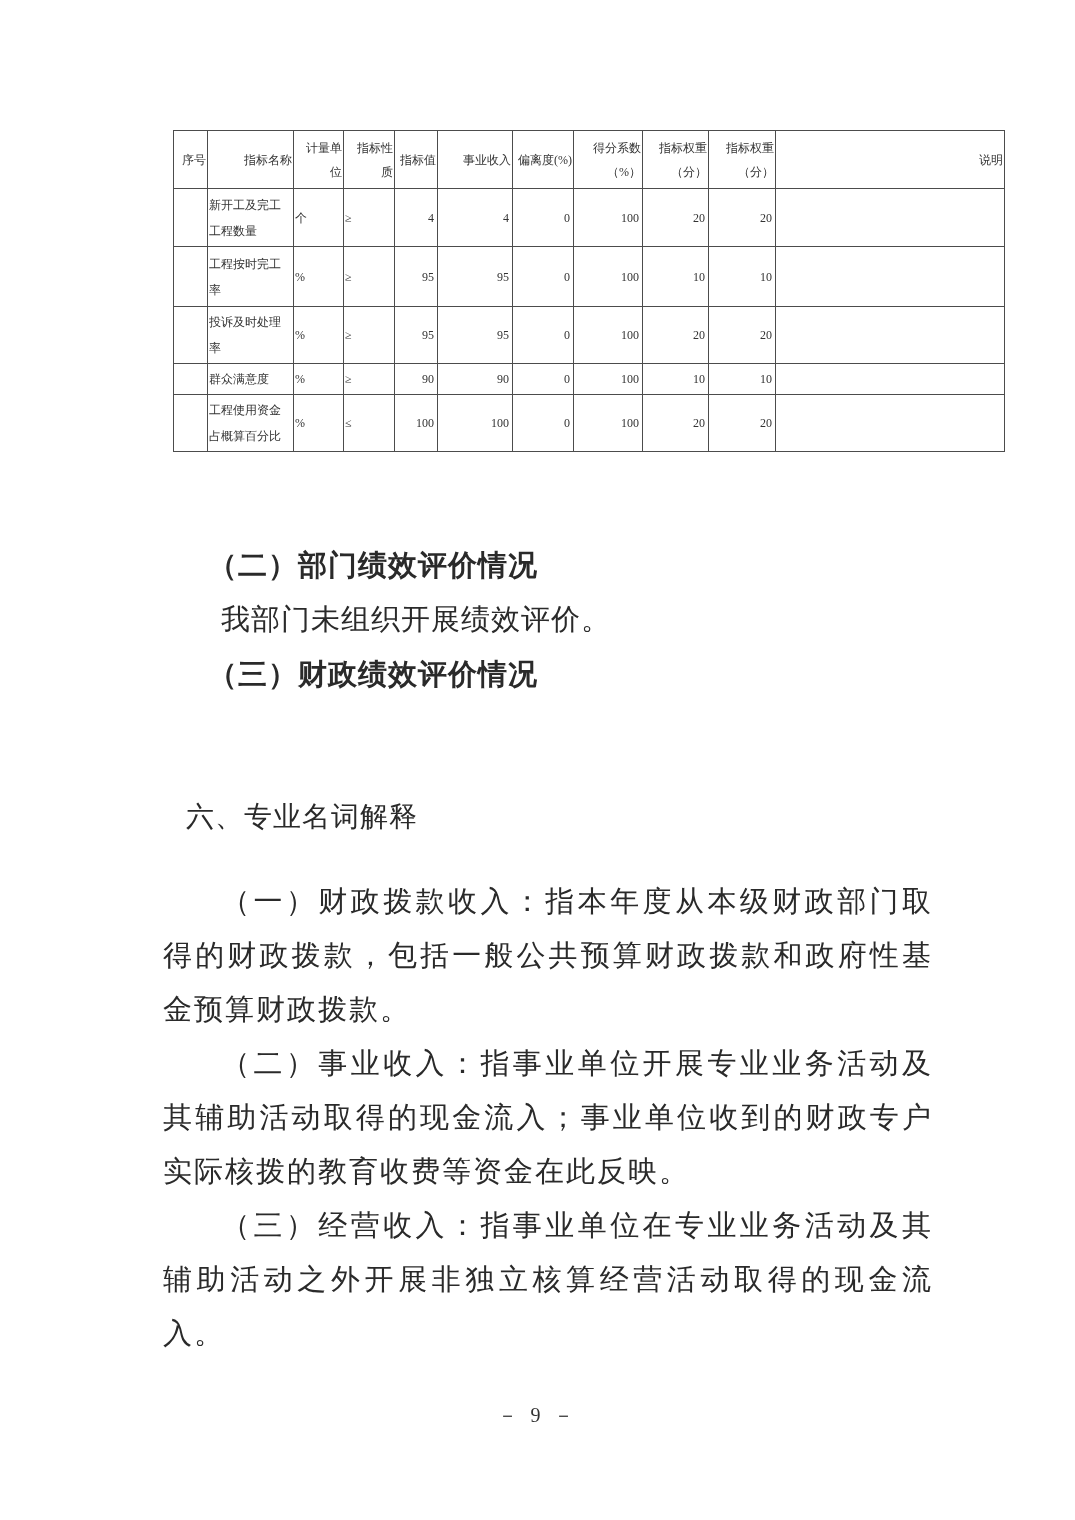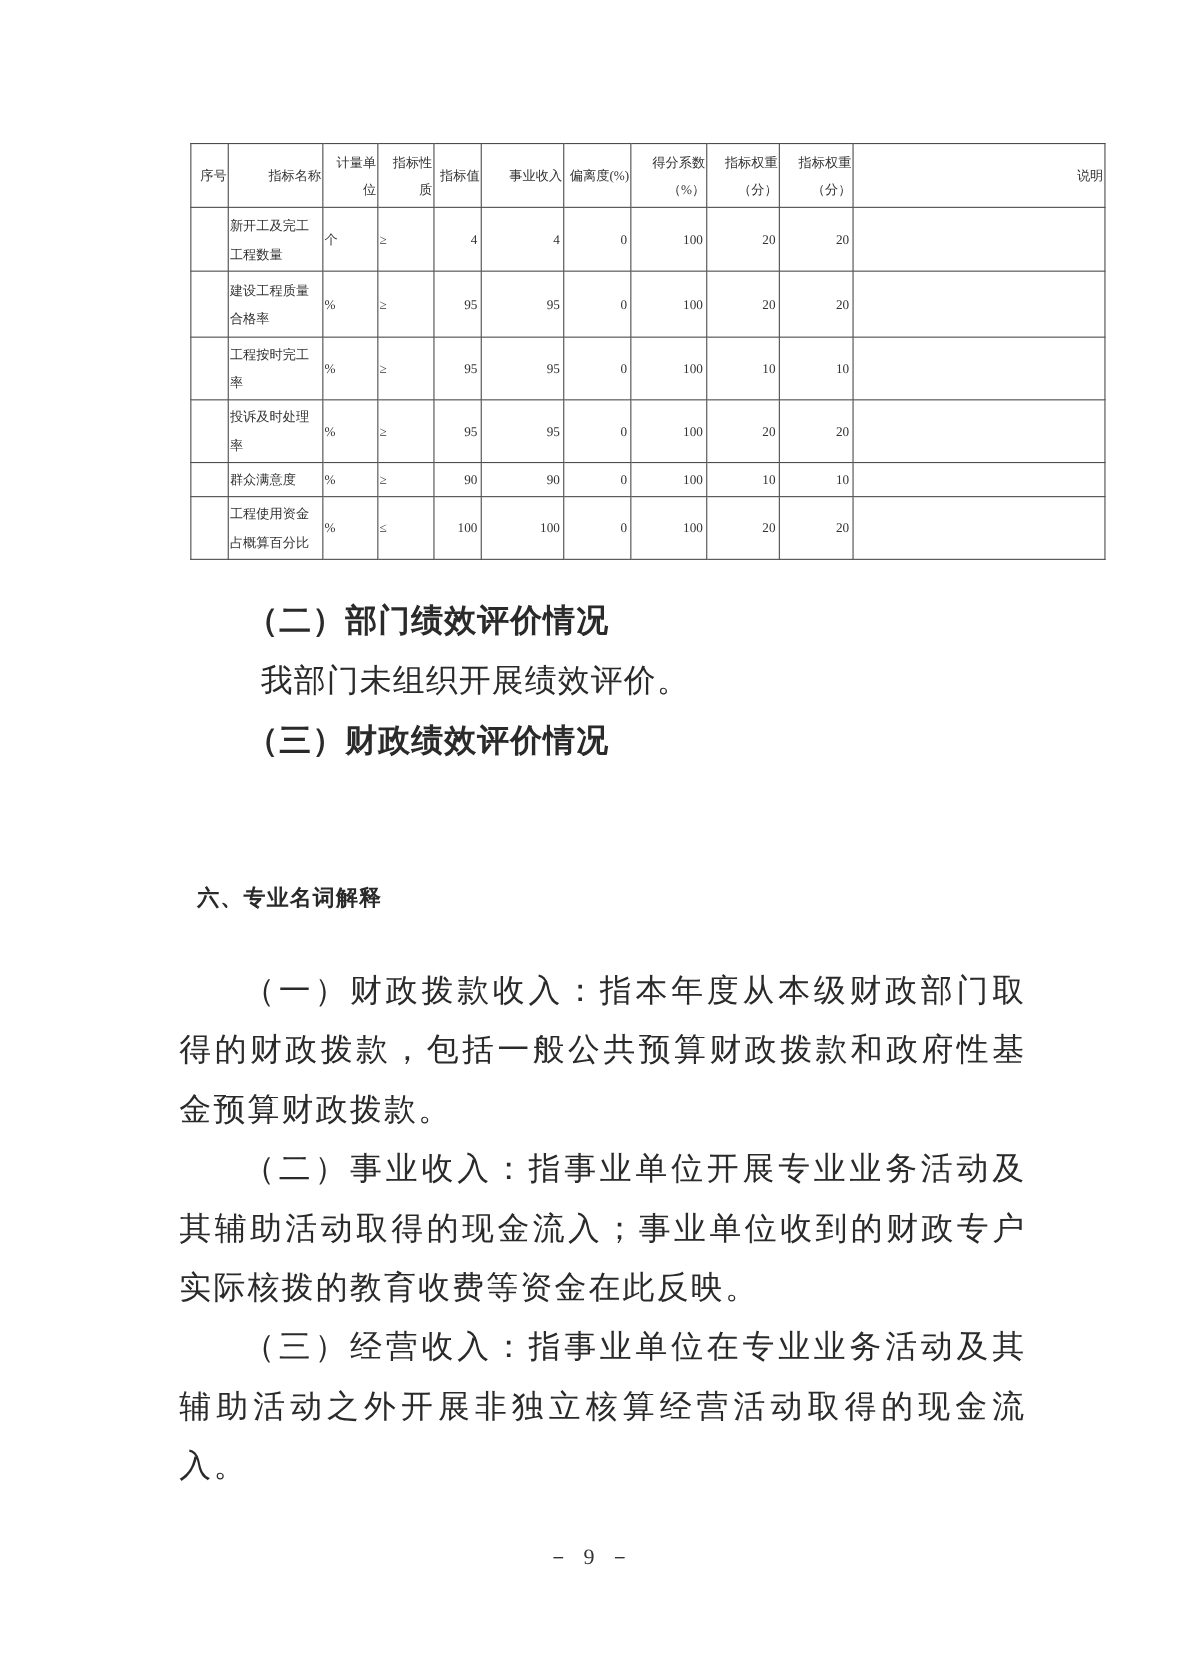--- a/index.html
+++ b/index.html
@@ -35,31 +35,31 @@
   thead tr { height:58px; }
   tbody tr:nth-child(1){height:58px} tbody tr:nth-child(2){height:60px}
   tbody tr:nth-child(3){height:29px} tbody tr:nth-child(4){height:31px}
   tbody tr:nth-child(5){height:30px} tbody tr:nth-child(6){height:55px}
   tbody td:nth-child(1){text-align:center}
   tbody td:nth-child(2),tbody td:nth-child(3),tbody td:nth-child(4),tbody td:nth-child(11){text-align:left}
   tbody td:nth-child(n+5):nth-child(-n+10){text-align:right; padding-right:3px}
 
   
   .line {
-    position:absolute; left:179px; width:770px;
+    position:absolute; left:163px; width:770px;
     font-size:29px; line-height:32px; letter-spacing:1px;
     white-space:nowrap;
   }
   .sub-heading { font-weight:bold; text-indent:1.55em; }
   .sub-text { text-indent:2em; }
   .pos-h22{top:549px} .pos-p2{top:603px} .pos-h23{top:658px} .pos-p3{top:714px}
   .main-heading {
     position:absolute; left:163px; top:800px; width:770px;
     font-family:"DejaVu Sans", sans-serif;
-    font-weight:bold; font-size:20px; line-height:33px;
+    font-weight:normal; font-size:28px; line-height:33px;
     text-indent:0.82em; letter-spacing:1px; white-space:nowrap;
   }
   .terms {
     position:absolute; left:163px; top:874px; width:770px;
     font-size:29px; line-height:54px; letter-spacing:2px;
     text-align:justify;
   }
   .terms p { margin:0; text-indent:2em; }
   .terms .term-label { font-weight:normal; }
 
@@ -108,33 +108,20 @@
         </tr>
     </thead>
     <tbody>
         <tr>
           <td></td>
           <td>新开工及完工工程数量</td>
           <td>个</td>
           <td>≥</td>
           <td>4</td>
           <td>4</td>
-          <td>0</td>
-          <td>100</td>
-          <td>20</td>
-          <td>20</td>
-          <td></td>
-        </tr>
-        <tr>
-          <td></td>
-          <td>建设工程质量合格率</td>
-          <td>%</td>
-          <td>≥</td>
-          <td>95</td>
-          <td>95</td>
           <td>0</td>
           <td>100</td>
           <td>20</td>
           <td>20</td>
           <td></td>
         </tr>
         <tr>
           <td></td>
           <td>工程按时完工率</td>
           <td>%</td>

